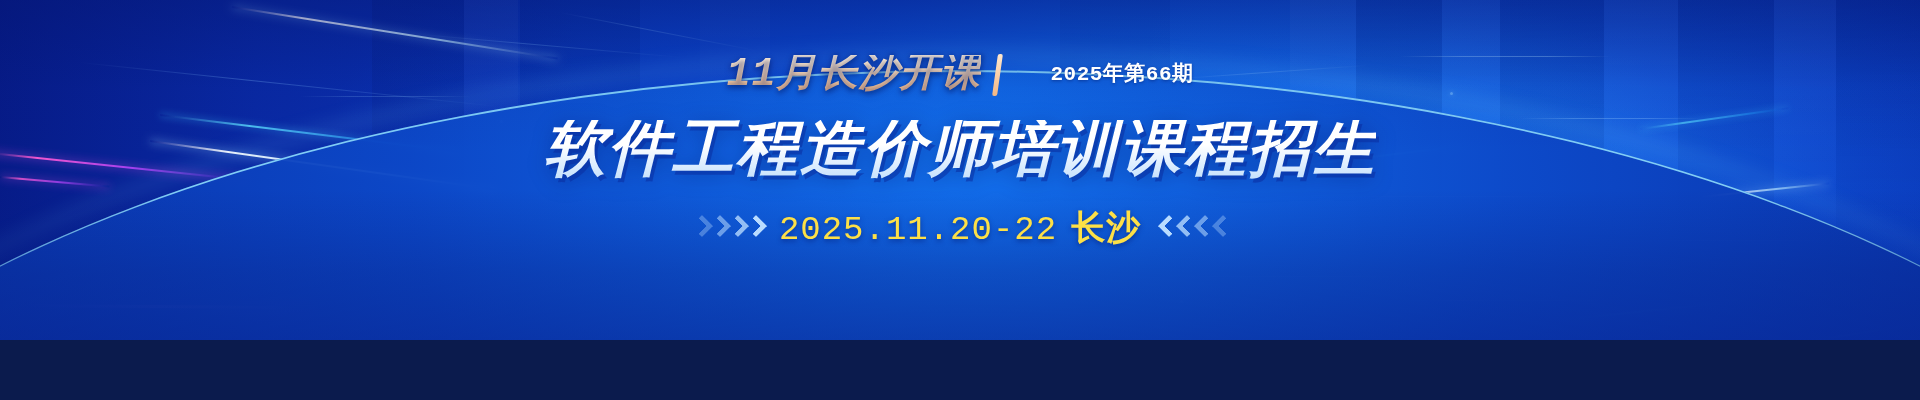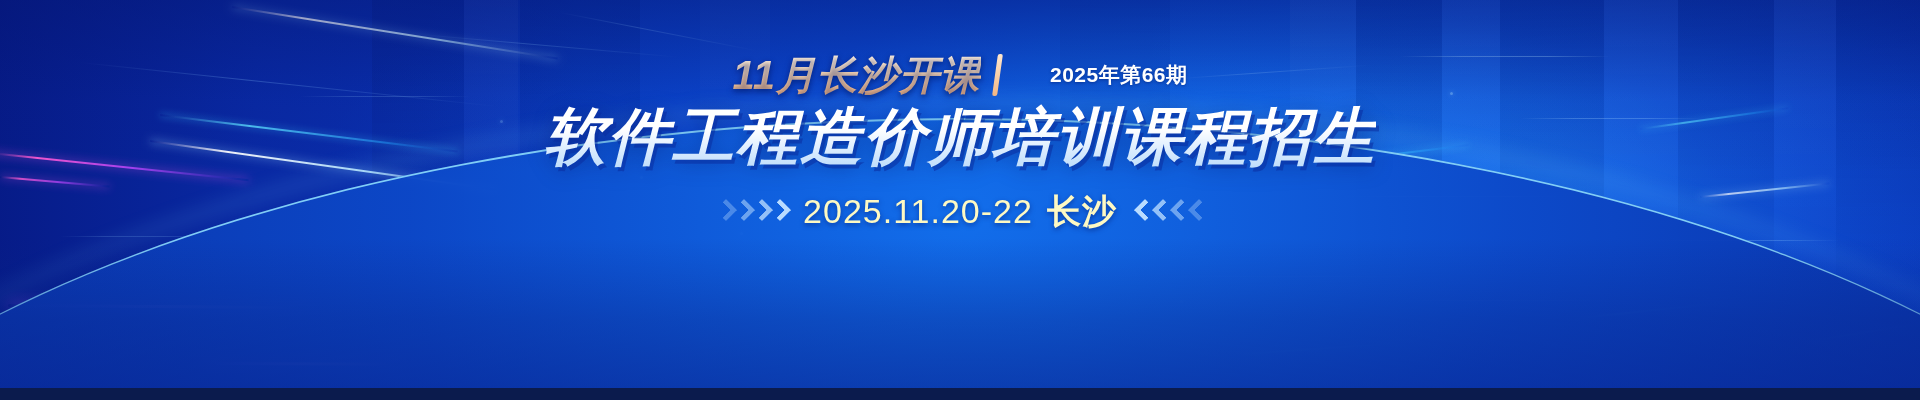--- a/index.html
+++ b/index.html
@@ -5,23 +5,23 @@
   html, body {
     margin: 0;
     padding: 0;
     background: #0b1b4d;
   }
   * { box-sizing: border-box; }
 
   .banner {
     position: relative;
     width: 1920px;
-    height: 388px;
+    height: 340px;
     overflow: hidden;
-    font-family: Liberation Sans, sans-serif;
+    font-family: Liberation Mono, monospace;
     background: #0a3fc4;
   }
 
   
   .bg-base {
     position: absolute;
     inset: 0;
     background:
       radial-gradient(ellipse 900px 420px at 63% 58%, #1d7ef5 0%, #1268e8 28%, #0b47cf 58%, #0a33b4 100%),
       linear-gradient(100deg, #0b2ea8 0%, #0b3cc0 18%, #0f57dd 42%, #1268e8 58%, #0e4ccf 78%, #0d3bb6 100%);
@@ -190,21 +190,21 @@
   .issue-line {
     font-size: 21px;
     font-weight: bold;
     color: #ffffff;
     letter-spacing: 0.5px;
     text-shadow: 0 1px 3px rgba(4,24,100,0.5);
     white-space: nowrap;
   }
 
   .title {
-    margin-top: 8px;
+    margin-top: 24px;
     font-size: 62px;
     font-weight: bold;
     font-style: italic;
     letter-spacing: 2px;
     line-height: 1.05;
     white-space: nowrap;
     background: linear-gradient(180deg, #ffffff 0%, #ffffff 38%, #e4f1ff 62%, #bcdcfb 100%);
     -webkit-background-clip: text;
     background-clip: text;
     color: transparent;
@@ -239,21 +239,21 @@
     transform: rotate(-135deg);
   }
   .chev.o1::before { opacity: .35; }
   .chev.o2::before { opacity: .55; }
   .chev.o3::before { opacity: .78; }
   .chev.o4::before { opacity: 1; }
 
   .date-text {
     font-size: 34px;
     font-weight: normal;
-    color: #fef9c3;
+    color: #fde047;
     letter-spacing: 1px;
     white-space: nowrap;
     text-shadow: 0 2px 5px rgba(4,24,110,0.55);
   }
   .date-city {
     margin-left: 14px;
     font-weight: bold;
   }
 </style>
 </head>

